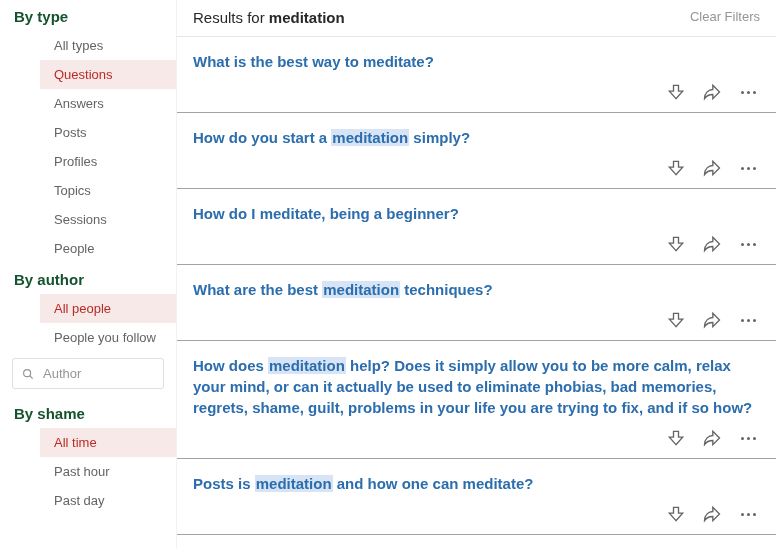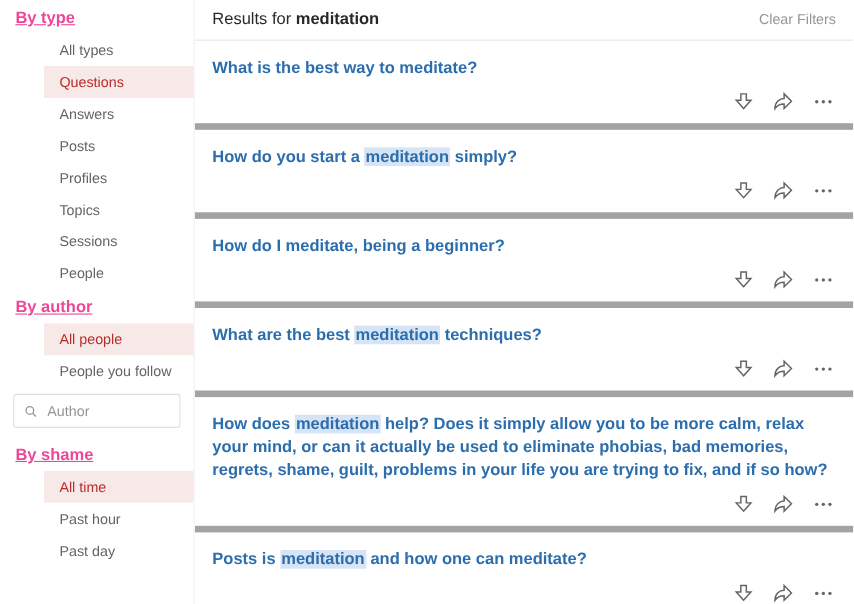--- a/index.html
+++ b/index.html
@@ -15,23 +15,22 @@
   }
   .sidebar {
     width: 177px;
     padding: 0;
     border-right: 1px solid #f1f1f1;
     background: #fff;
   }
   .side-heading {
     font-size: 15px;
     font-weight: 700;
-    color: #ec4899;
+    color: #14532d;
     padding: 8px 14px 6px 14px;
-    text-decoration: underline;
   }
   .side-list { list-style: none; }
   .side-item {
     padding: 7px 14px;
     font-size: 13px;
     color: #636466;
     cursor: pointer;
     margin-left: 40px;
   }
   .side-item.active {
@@ -62,40 +61,39 @@
   }
   .main {
     flex: 1;
     display: flex;
     flex-direction: column;
     overflow: hidden;
   }
   .results-header {
     display: flex;
     justify-content: space-between;
-    align-items: center;
     padding: 9px 16px 10px 16px;
     border-bottom: 1px solid #e6e6e6;
   }
   .results-for {
     font-size: 15px;
     color: #282829;
   }
   .results-for b { font-weight: 700; }
   .clear-filters {
     font-size: 13px;
     color: #939598;
     cursor: pointer;
   }
   .results-list {
     flex: 1;
     overflow-y: hidden;
   }
   .result {
-    border-bottom: 6px solid #a3a3a3;
+    border-bottom: 1px solid #a3a3a3;
     padding: 14px 16px 10px 16px;
   }
   .result-title {
     font-size: 15px;
     font-weight: 700;
     color: #2b6dad;
     line-height: 1.4;
     cursor: pointer;
   }
   .result-title .hl {

